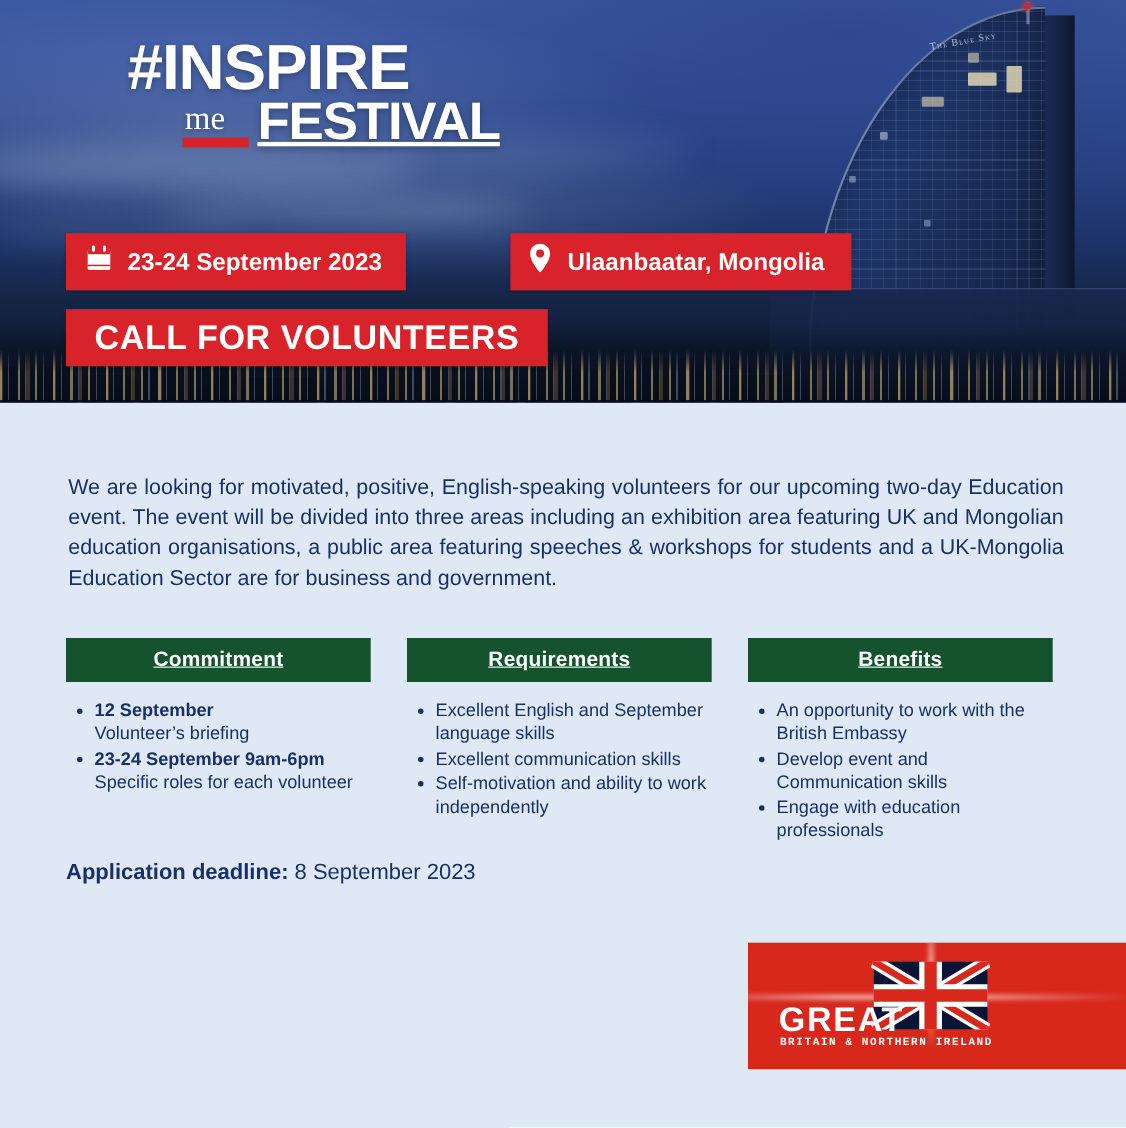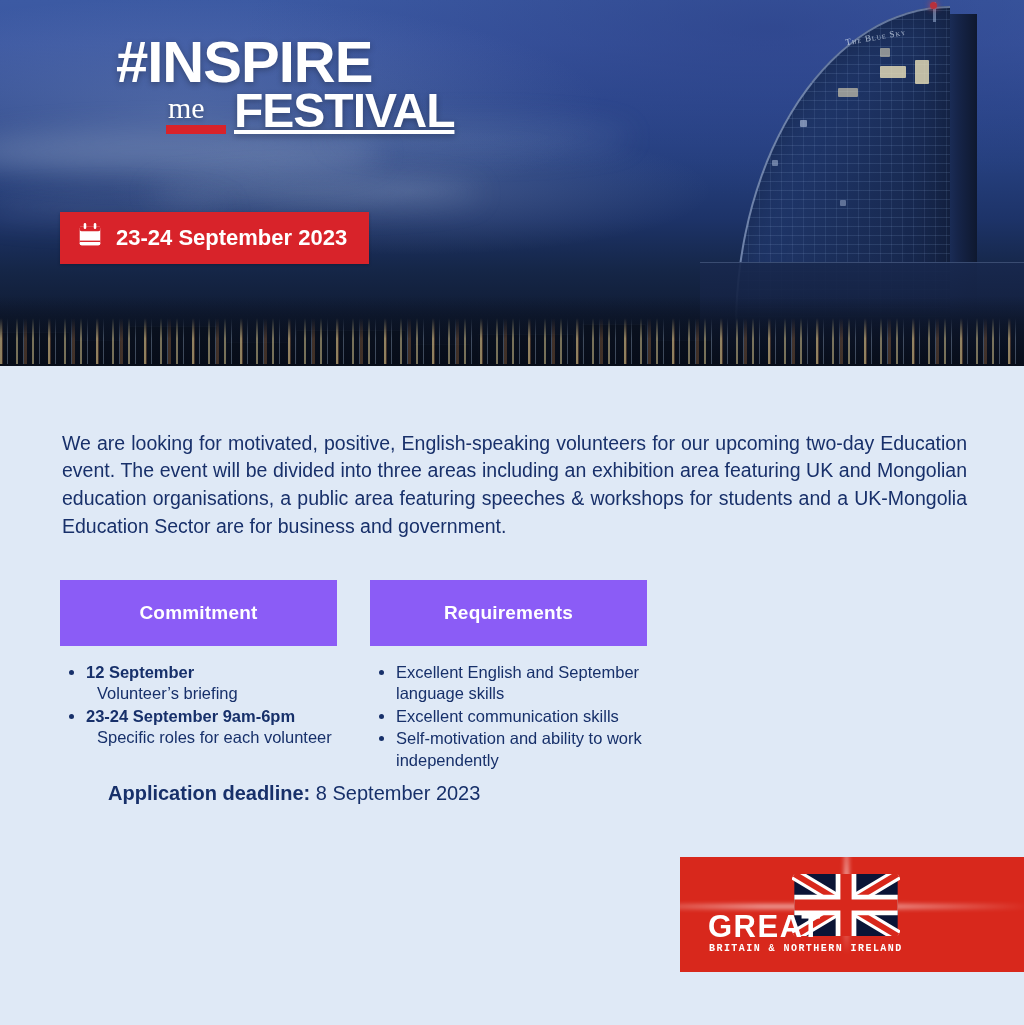--- a/index.html
+++ b/index.html
@@ -262,46 +262,47 @@
 
   .cols {
     position: absolute;
     left: 60px; top: 580px;
     width: 906px;
     display: flex;
     gap: 33px;
   }
   .col { width: 277px; }
   .col-head {
-    background: #8b5cf6;
+    background: #14532d;
     color: #ffffff;
     font-size: 19px;
     font-weight: bold;
     text-align: center;
-    padding: 22px 4px;
+    padding: 9px 4px;
     letter-spacing: 0.2px;
+    text-decoration: underline;
   }
   .col ul {
     margin: 16px 0 0 0;
     padding-left: 26px;
     color: #17306a;
     font-size: 16.5px;
     line-height: 1.30;
   }
   .col li { margin-bottom: 1px; }
   .li-strong { font-weight: bold; display: block; }
-  .li-sub { display: block; margin-left: 11px; }
+  .li-sub { display: block; }
 
   .deadline {
     position: absolute;
     left: 60px; top: 782px;
     color: #17306a;
     font-size: 20px;
   }
-  .deadline b { font-weight: bold; margin-left: 48px; }
+  .deadline b { font-weight: bold; }
 
   
   .great {
     position: absolute;
     left: 680px; top: 857px;
     width: 344px; height: 115px;
     background: #d8281c;
     overflow: hidden;
   }
   .great-ray {
@@ -401,21 +402,31 @@
           <rect x="3.2" y="4.6" width="17.6" height="4.1" rx="1.6" fill="#d8232a"></rect>
           <rect x="3.2" y="18.3" width="17.6" height="2.5" rx="1.2" fill="#ffffff"></rect>
           <rect x="6.6" y="1.8" width="2.2" height="5.0" rx="1.1" fill="#ffffff"></rect>
           <rect x="15.2" y="1.8" width="2.2" height="5.0" rx="1.1" fill="#ffffff"></rect>
           <rect x="3.2" y="16.8" width="17.6" height="1.2" fill="#d8232a"></rect>
         </svg>
       </span>
       <span class="badge-label">23-24 September 2023</span>
     </div>
 
-
+    <div class="badge badge-loc">
+      <span class="ico">
+        <svg width="26" height="30" viewBox="0 0 24 30" aria-hidden="true">
+          <path d="M12 1.6C6.9 1.6 2.9 5.6 2.9 10.6c0 6.6 7.4 15.3 8.4 16.5.4.5 1 .5 1.4 0 1-1.2 8.4-9.9 8.4-16.5C21.1 5.6 17.1 1.6 12 1.6z" fill="#ffffff"></path>
+          <circle cx="12" cy="10.4" r="3.6" fill="#d8232a"></circle>
+        </svg>
+      </span>
+      <span class="badge-label">Ulaanbaatar, Mongolia</span>
+    </div>
+
+    <div class="badge badge-cta">CALL FOR VOLUNTEERS</div>
   </div>
 
   <p class="intro">We are looking for motivated, positive, English-speaking volunteers for our upcoming two-day Education event. The event will be divided into three areas including an exhibition area featuring UK and Mongolian education organisations, a public area featuring speeches &amp; workshops for students and a UK-Mongolia Education Sector are for business and government.</p>
 
   <div class="cols">
 
     <div class="col">
       <div class="col-head">Commitment</div>
       <ul>
         <li>
@@ -431,20 +442,28 @@
 
     <div class="col">
       <div class="col-head">Requirements</div>
       <ul>
         <li>Excellent English and September language skills</li>
         <li>Excellent communication skills</li>
         <li>Self-motivation and ability to work independently</li>
       </ul>
     </div>
 
+    <div class="col">
+      <div class="col-head">Benefits</div>
+      <ul>
+        <li>An opportunity to work with the British Embassy</li>
+        <li>Develop event and Communication skills</li>
+        <li>Engage with education professionals</li>
+      </ul>
+    </div>
   </div>
 
   <div class="deadline">
     <b>Application deadline:</b><span> 8 September 2023</span>
   </div>
 
   <div class="great">
     <div class="great-ray ray-h"></div>
     <div class="great-ray ray-v"></div>
     <span class="great-flag">

